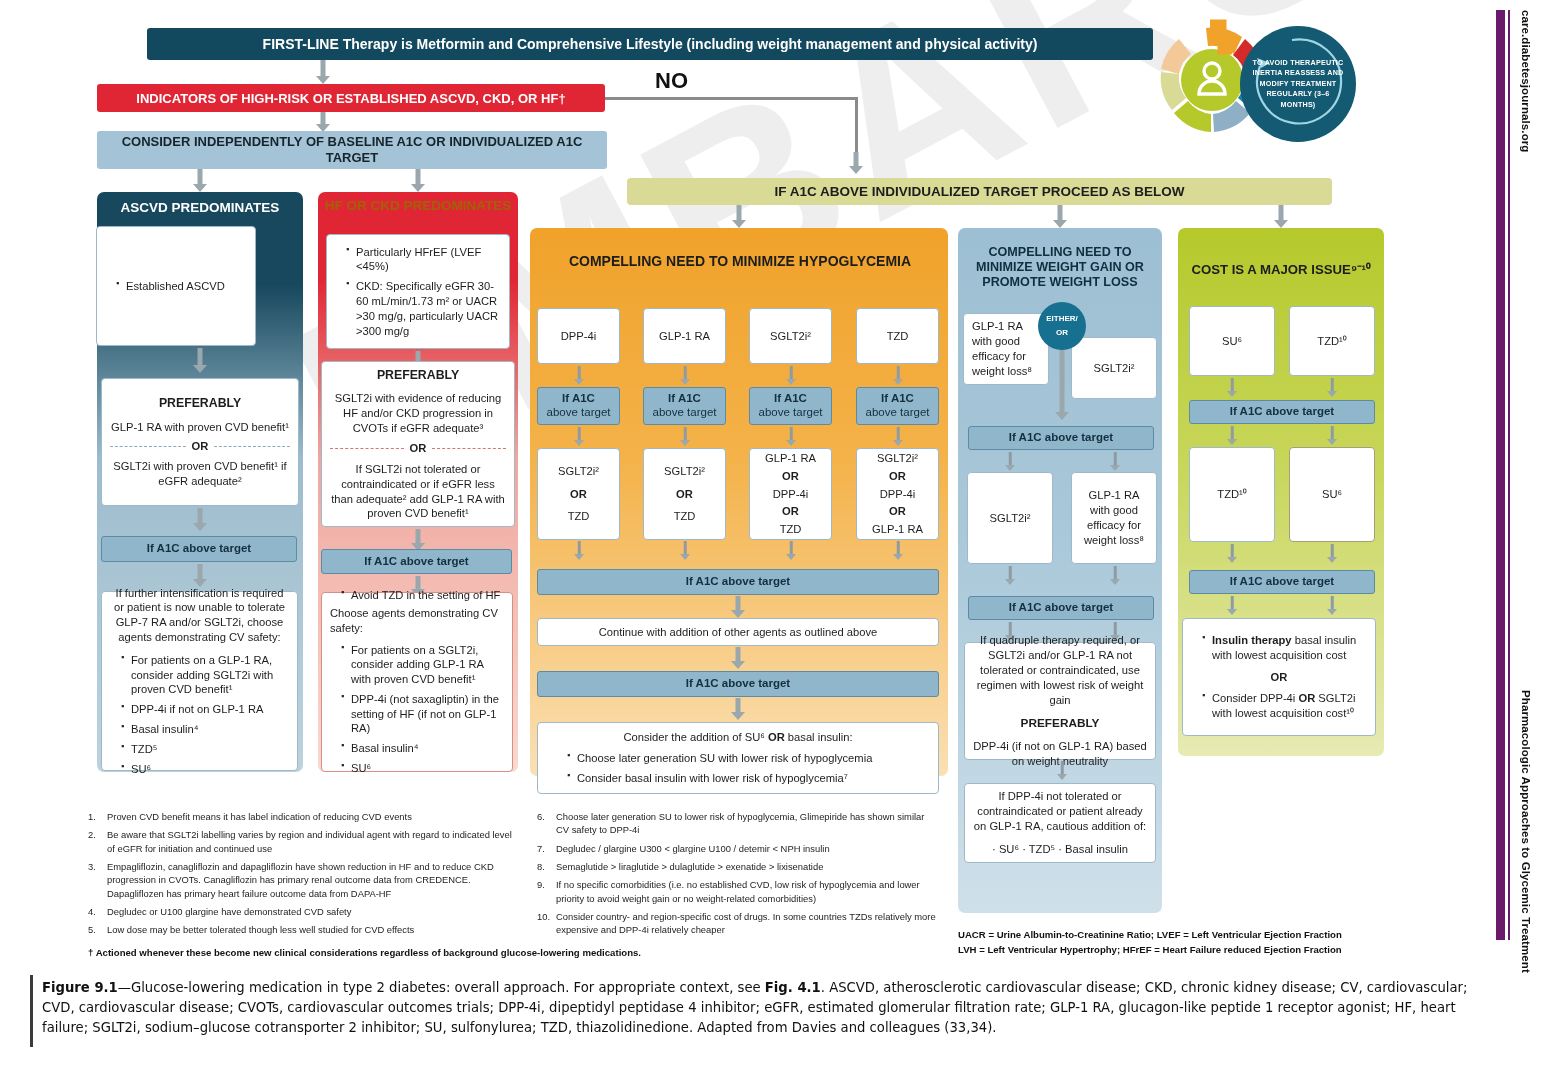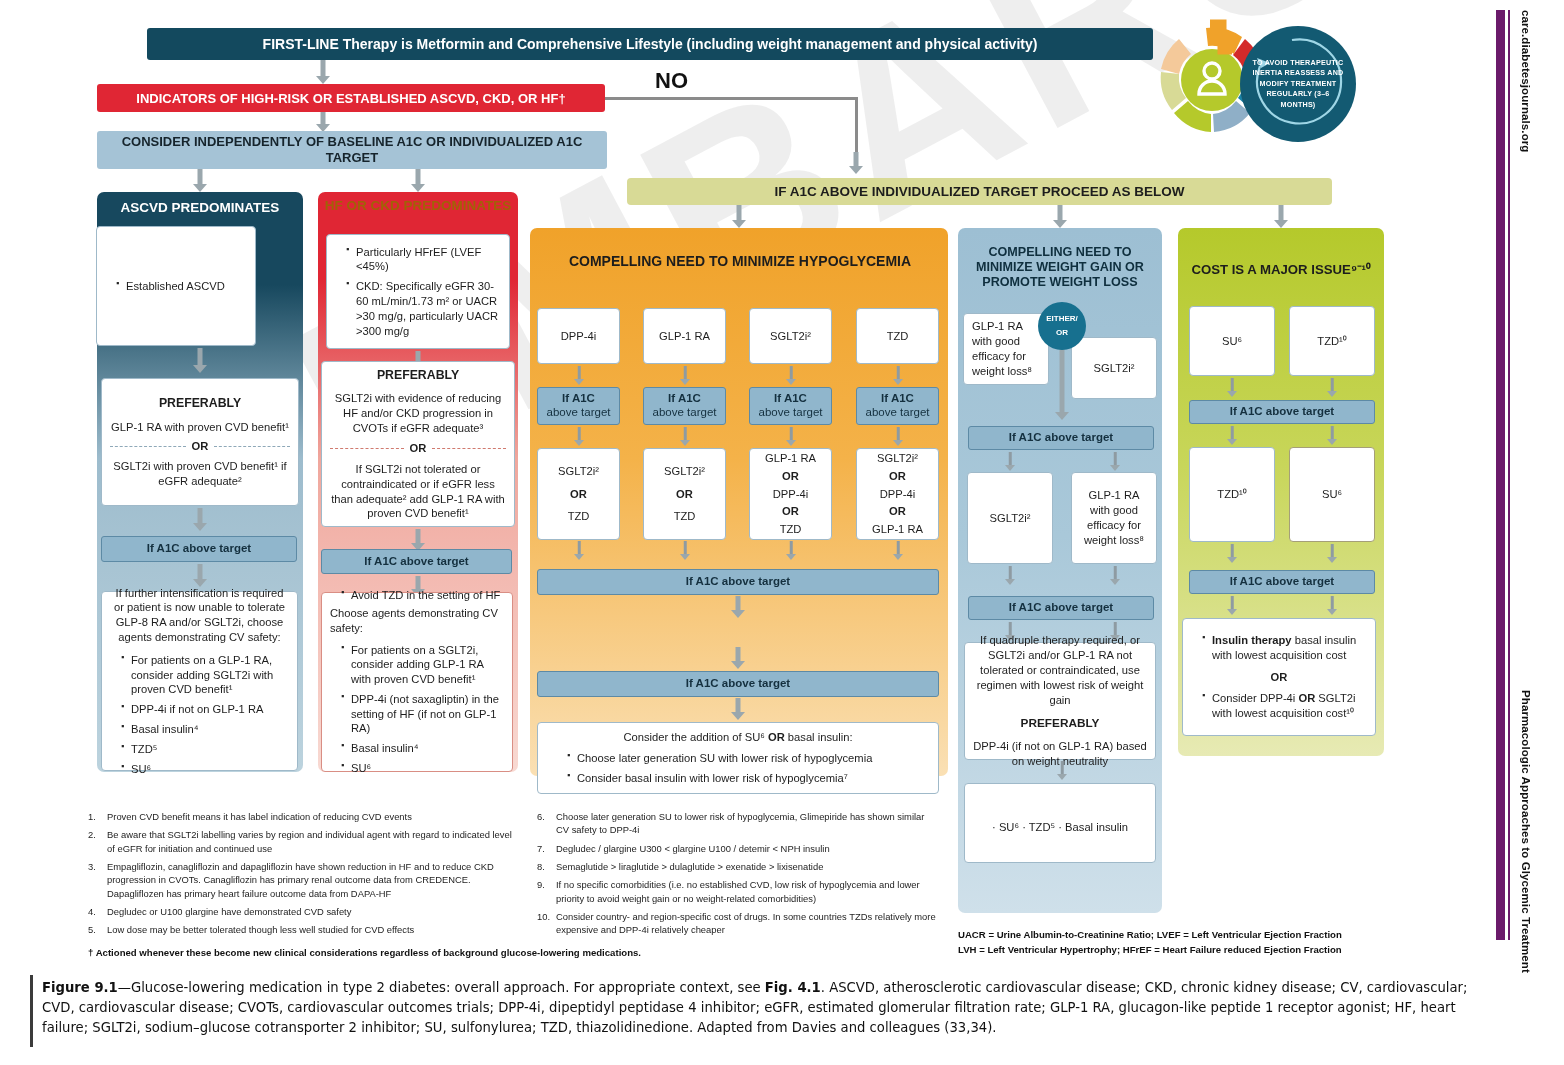--- a/index.html
+++ b/index.html
@@ -238,21 +238,21 @@
   <div class="arr" style="left:190px;top:508px;width:20px;height:24px;">
     <div class="stem" style="height:15px;"></div>
       <div class="head" style="top:15px;"></div>
   </div>
   <div class="box a1c" style="left:101px;top:536px;width:196px;height:26px;">If A1C above target</div>
   <div class="arr" style="left:190px;top:564px;width:20px;height:24px;">
     <div class="stem" style="height:15px;"></div>
       <div class="head" style="top:15px;"></div>
   </div>
   <div class="box wbox" style="left:101px;top:591px;width:197px;height:180px;">
-    <div style="text-align:center;">If further intensification is required or patient is now unable to tolerate GLP-8 RA and/or SGLT2i, choose agents demonstrating CV safety:</div>
+    <div style="text-align:center;">If further intensification is required or patient is now unable to tolerate GLP-7 RA and/or SGLT2i, choose agents demonstrating CV safety:</div>
     <ul class="bul" style="margin-top:8px;">
       <li>For patients on a GLP-1 RA, consider adding SGLT2i with proven CVD benefit¹</li>
       <li>DPP-4i if not on GLP-1 RA</li>
       <li>Basal insulin⁴</li>
       <li>TZD⁵</li>
       <li>SU⁶</li>
     </ul>
   </div>
 
   <div class="panel" id="p-hfckd"></div>
@@ -398,20 +398,21 @@
   <div class="arr thin" style="left:888px;top:541px;width:20px;height:20px;">
       <div class="stem" style="height:13px;"></div>
       <div class="head" style="top:13px;"></div>
     </div>
 
   <div class="box a1c" style="left:537px;top:569px;width:402px;height:26px;">If A1C above target</div>
   <div class="arr" style="left:728px;top:596px;width:20px;height:22px;">
       <div class="stem" style="height:14px;"></div>
       <div class="head" style="top:14px;"></div>
     </div>
+  <div class="box wbox center" style="left:537px;top:618px;width:402px;height:28px;justify-content:center;">Continue with addition of other agents as outlined above</div>
   <div class="arr" style="left:728px;top:647px;width:20px;height:22px;">
       <div class="stem" style="height:14px;"></div>
       <div class="head" style="top:14px;"></div>
     </div>
   <div class="box a1c" style="left:537px;top:671px;width:402px;height:26px;">If A1C  above target</div>
   <div class="arr" style="left:728px;top:698px;width:20px;height:22px;">
       <div class="stem" style="height:14px;"></div>
       <div class="head" style="top:14px;"></div>
     </div>
 
@@ -471,20 +472,21 @@
   <div class="box wbox center" style="left:964px;top:642px;width:192px;height:118px;">
     <div>If quadruple therapy required, or SGLT2i and/or GLP-1 RA not tolerated or contraindicated, use regimen with lowest risk of weight gain</div>
     <div style="font-weight:bold;font-size:11.8px;margin:9px 0 7px;">PREFERABLY</div>
     <div>DPP-4i (if not on GLP-1 RA) based on weight neutrality</div>
   </div>
   <div class="arr thin" style="left:1052px;top:761px;width:20px;height:20px;">
       <div class="stem" style="height:13px;"></div>
       <div class="head" style="top:13px;"></div>
     </div>
   <div class="box wbox center" style="left:964px;top:783px;width:192px;height:80px;">
+    <div>If DPP-4i not tolerated or contraindicated or patient already on GLP-1 RA, cautious addition of:</div>
     <div style="margin-top:9px;">· SU⁶ · TZD⁵ · Basal insulin</div>
   </div>
 
   <div class="panel" id="p-cost"></div>
   <div class="box col-title" style="left:1181px;top:262px;width:200px;font-size:13.2px;color:#1d1d1d;">COST IS A MAJOR ISSUE⁹⁻¹⁰</div>
 
   <div class="box wbox center" style="left:1189px;top:306px;width:86px;height:70px;justify-content:center;">SU⁶</div>
   <div class="box wbox center" style="left:1289px;top:306px;width:86px;height:70px;justify-content:center;">TZD¹⁰</div>
   <div class="arr thin" style="left:1222px;top:378px;width:20px;height:20px;">
       <div class="stem" style="height:13px;"></div>

